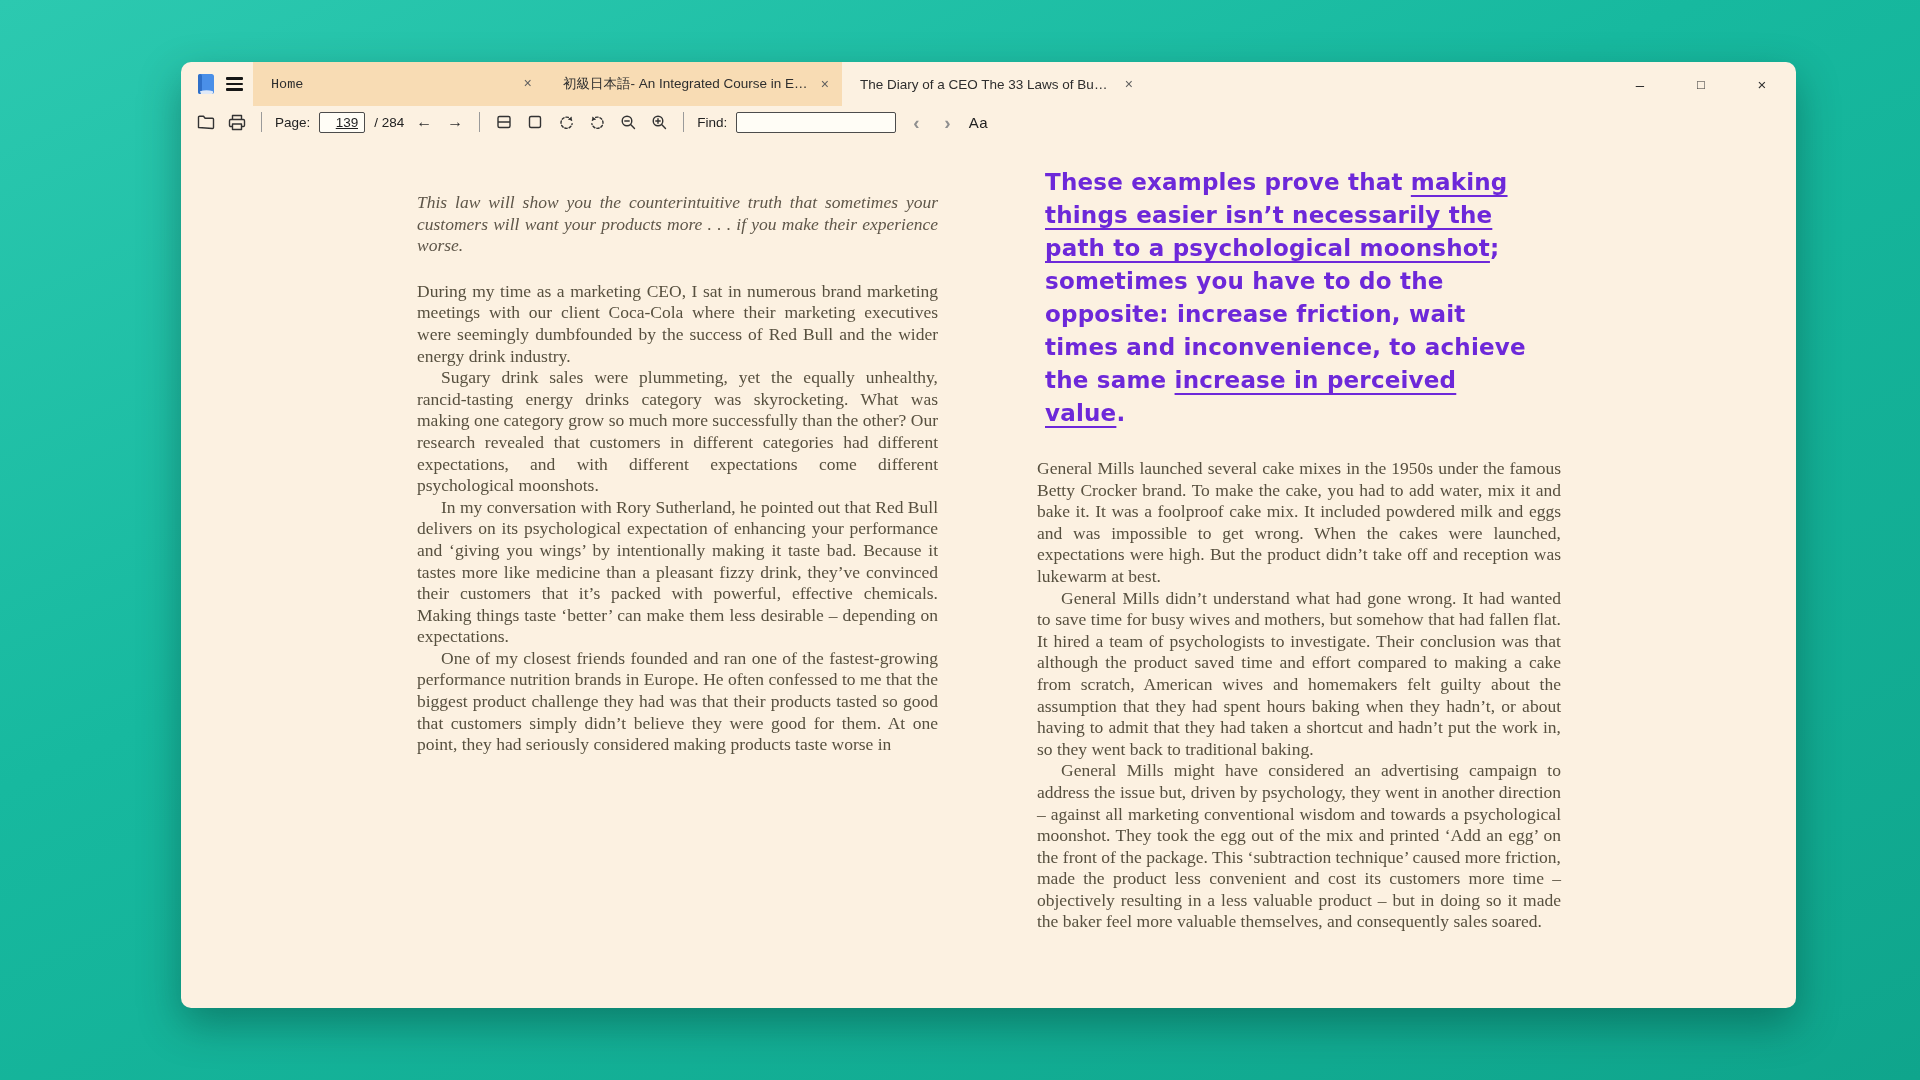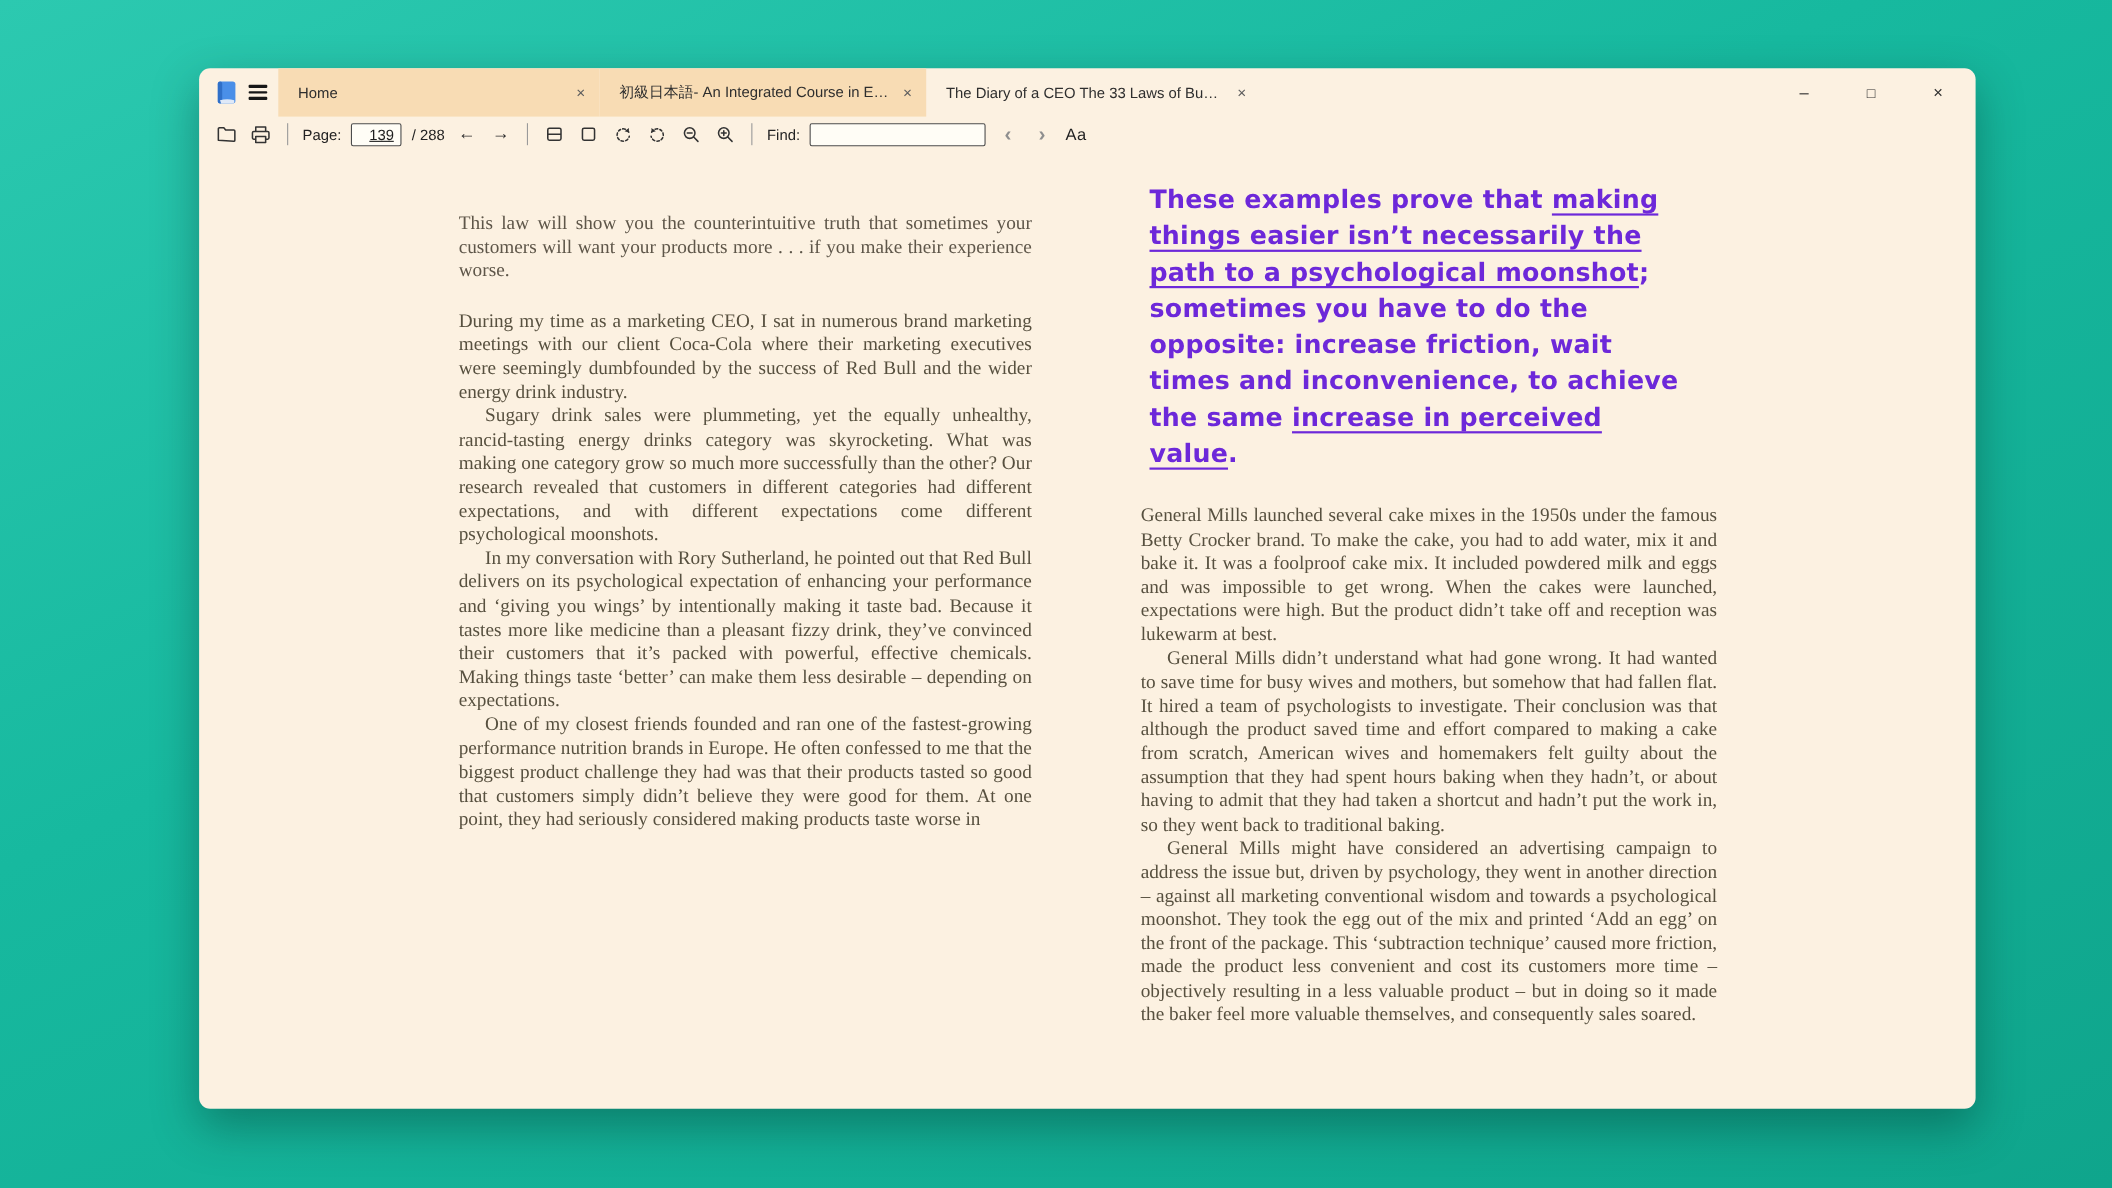--- a/index.html
+++ b/index.html
@@ -25,21 +25,21 @@
   .menubtn .bars { display:flex; flex-direction:column; gap:3px; }
   .menubtn .bars i { display:block; width:17px; height:2.6px; background:#161616; border-radius:1px; }
   .tab {
     display:flex; align-items:center; justify-content:space-between;
     padding:0 10px 0 18px; font-size:13.5px; color:#2e2e2e;
     white-space:nowrap; overflow:hidden; cursor:pointer;
   }
   .tab.inactive { background:#f8dcb4; }
   .tab .lbl { overflow:hidden; text-overflow:ellipsis; }
   .tabx { color:#5f5f5f; font-size:14px; margin-left:10px; padding:0 3px; }
-  .tab1 { width:292px; } .tab2 { width:297px; } .tab3 { width:304px; }
+  .tab1 { width:292px;font-family:Liberation Mono, monospace; } .tab2 { width:297px; } .tab3 { width:304px; }
 
   .wincontrols { margin-left:auto; display:flex; align-items:center; gap:45px; padding-right:26px; }
   .wc { color:#2f2f2f; font-size:15px; width:16px; text-align:center; cursor:pointer; line-height:1; }
   .wc.max { font-size:13px; }
 
   
   .toolbar { height:32px; flex:0 0 32px; display:flex; align-items:center; padding-left:14px; gap:9px; color:#222; font-size:13.5px; }
   .tbtn { display:flex; align-items:center; justify-content:center; width:22px; height:24px; cursor:pointer; }
   .tbtn svg { display:block; }
   .sep { width:1px; height:20px; background:#9a9a9a; margin:0 4px; }
@@ -60,21 +60,21 @@
   .content { flex:1; position:relative; font-family:"Liberation Serif", serif; }
   .hand { font-family: cursive, "DejaVu Sans", sans-serif; }
 
   .page-left  { position:absolute; left:236px; top:0; width:521px; }
   .page-right { position:absolute; left:856px; top:0; width:524px; }
 
   .law-num  { margin-top:126px; font-size:30px; font-weight:600; color:#928a7b; letter-spacing:1px; }
   .law-title{ margin-top:16px;  font-size:24px; font-weight:600; color:#453e33; letter-spacing:.5px; }
 
   .intro {
-    margin-top:54px; font-size:17.5px; line-height:21.6px;
+    margin-top:54px; font-style:italic; font-size:17.5px; line-height:21.6px;
     color:#5e5649; text-align:justify;
   }
   .bodytext { font-size:17.5px; line-height:21.6px; color:#57503f; text-align:justify; }
   .page-left .bodytext { margin-top:24px; }
   .bodytext p { margin:0; }
   .bodytext p:not(.first) { text-indent:24px; }
 
   .contline { margin-top:46px; font-size:17.5px; line-height:21.6px; color:#57503f; }
   .quote {
     margin:28px 0 0 8px; width:482px;
@@ -135,21 +135,21 @@
         <svg width="18" height="17" viewBox="0 0 18 17" fill="none" stroke="#333" stroke-width="1.4" stroke-linejoin="round">
           <path d="M4.5 5.5 V1.5 h9 v4"></path>
           <rect x="1.5" y="5.5" width="15" height="7" rx="1.2"></rect>
           <path d="M4.5 10 h9 v5.5 h-9 z" fill="#fcf1e1"></path>
         </svg>
       </span>
       <span class="sep"></span>
 
       <span>Page:</span>
       <input class="pageinput" value="139" style="">
-      <span>/ 288</span>
+      <span>/ 284</span>
       <span class="tbtn navchar">←</span>
       <span class="tbtn navchar">→</span>
       <span class="sep"></span>
 
       <span class="tbtn">
         <svg width="16" height="16" viewBox="0 0 16 16" fill="none" stroke="#333" stroke-width="1.4" stroke-linejoin="round">
           <rect x="2" y="2.5" width="12" height="11" rx="1.5"></rect>
           <path d="M2 8 h12"></path>
         </svg>
       </span>

